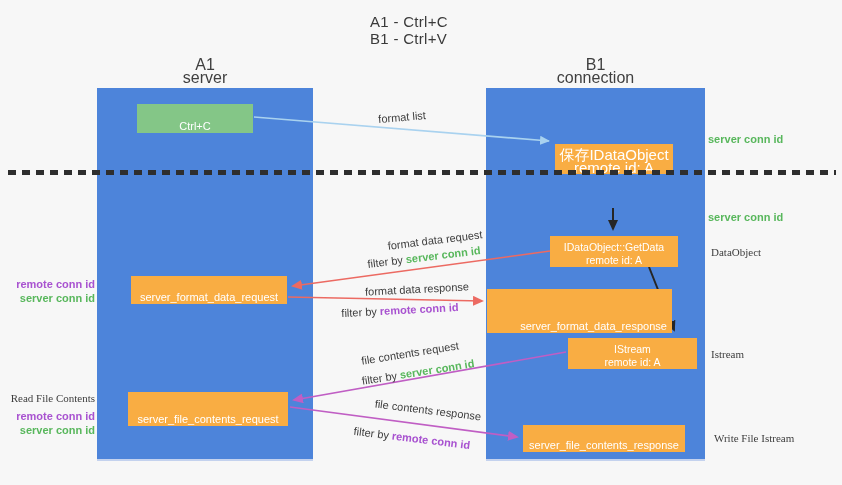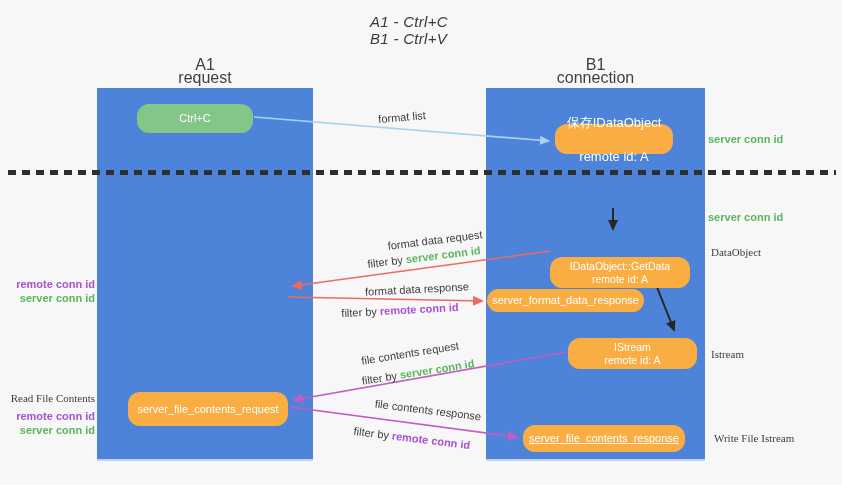--- a/index.html
+++ b/index.html
@@ -2,36 +2,36 @@
 <html><head>
 <meta charset="utf-8">
 <style>
   html,body{margin:0;padding:0;}
   .canvas{
     position:relative;width:842px;height:485px;overflow:hidden;
     background:#f7f7f7;
     font-family:"Liberation Sans",sans-serif;
     color:#3d3d3d;
   }
-  .abs{position:absolute;font-style:italic;}
+  .abs{position:absolute;}
   .title{left:370px;top:13px;font-size:15px;line-height:17px;color:#3a3a3a;letter-spacing:.3px;}
   .lane{position:absolute;top:88px;height:371px;background:#4d84da;border-bottom:2px solid #c4d2ee;}
   .lane-left{left:97px;width:216px;}
   .lane-right{left:486px;width:219px;}
   .col-header{position:absolute;top:58px;font-size:16px;line-height:13px;text-align:center;color:#3f3f3f;}
   .col-header.left{left:97px;width:216px;}
   .col-header.right{left:486px;width:219px;}
   .dotted{
     position:absolute;left:8px;top:170px;width:828px;height:5px;z-index:6;
     background:repeating-linear-gradient(90deg,#2e2e2e 0 8px,transparent 8px 14px);
   }
   .node{
     position:absolute;z-index:5;display:flex;flex-direction:column;
-    align-items:center;justify-content:center;text-align:center;
-    color:#fff;font-size:11px;line-height:13px;border-radius:12px;
+    align-items:center;justify-content:flex-end;text-align:center;
+    color:#fff;font-size:11px;line-height:13px;
   }
   .green{background:#84c687;}
   .orange{background:#f9ad43;}
   .sideline{position:absolute;font-size:11px;line-height:13px;white-space:nowrap;z-index:5;}
   .g{color:#58b75c;font-weight:bold;}
   .p{color:#a852d0;font-weight:bold;}
   .dark{color:#3d3d3d;font-family:Liberation Serif, serif;}
   .leftgroup{position:absolute;left:0;width:95px;text-align:right;font-size:11px;line-height:14px;z-index:5;}
   .rlabel{
     position:absolute;font-size:11px;line-height:12px;white-space:nowrap;
@@ -44,21 +44,21 @@
 
 <div class="canvas">
 
   <div class="abs title">
     <div>A1 - Ctrl+C</div>
     <div>B1 - Ctrl+V</div>
   </div>
 
   <div class="col-header left">
     <div>A1</div>
-    <div>request</div>
+    <div>server</div>
   </div>
   <div class="col-header right">
     <div>B1</div>
     <div>connection</div>
   </div>
 
   <div class="lane lane-left"></div>
   <div class="lane lane-right"></div>
 
   <svg class="arrows" width="842" height="485">
@@ -84,46 +84,49 @@
     <line x1="566" y1="352" x2="294" y2="400" stroke="#c05ec4" stroke-width="1.6" marker-end="url(#m-purple)"></line>
     <line x1="290" y1="407" x2="517" y2="437" stroke="#c05ec4" stroke-width="1.6" marker-end="url(#m-purple)"></line>
   </svg>
 
   <div class="dotted"></div>
 
   <div class="node green" style="left:137px;top:104px;width:116px;height:29px;">
     <div>Ctrl+C</div>
   </div>
 
-  <div class="node orange" style="left:555px;top:124px;width:118px;height:30px;font-size:13px;gap:21px;">
+  <div class="node orange" style="left:555px;top:144px;width:118px;height:30px;font-size:15px;">
     <div>保存IDataObject</div>
     <div>remote id: A</div>
   </div>
 
 
-  <div class="node orange" style="left:550px;top:236px;width:140px;height:31px;font-size:10.5px;margin-top:21px;">
+  <div class="node orange" style="left:550px;top:236px;width:128px;height:31px;font-size:10.5px;">
     <div>IDataObject::GetData</div>
     <div>remote id: A</div>
   </div>
 
+  <div class="node orange" style="left:131px;top:276px;width:156px;height:28px;">
+    <div>server_format_data_request</div>
+  </div>
 
-  <div class="node orange" style="left:487px;top:289px;width:157px;height:23px;">
+  <div class="node orange" style="left:487px;top:289px;width:157px;height:44px;padding-left:28px;">
     <div>server_format_data_response</div>
   </div>
 
   <div class="node orange" style="left:568px;top:338px;width:129px;height:31px;font-size:10.5px;">
     <div>IStream</div>
     <div>remote id: A</div>
   </div>
 
   <div class="node orange" style="left:128px;top:392px;width:160px;height:34px;">
     <div>server_file_contents_request</div>
   </div>
 
-  <div class="node orange" style="left:523px;top:425px;width:162px;height:27px;text-decoration:underline;">
+  <div class="node orange" style="left:523px;top:425px;width:162px;height:27px;">
     <div>server_file_contents_response</div>
   </div>
 
   <div class="sideline g" style="left:708px;top:133px;">server conn id</div>
   <div class="sideline g" style="left:708px;top:211px;">server conn id</div>
   <div class="sideline dark" style="left:711px;top:246px;">DataObject</div>
   <div class="sideline dark" style="left:711px;top:348px;">Istream</div>
   <div class="sideline dark" style="left:714px;top:432px;">Write File Istream</div>
 
   <div class="leftgroup" style="top:277px;">

